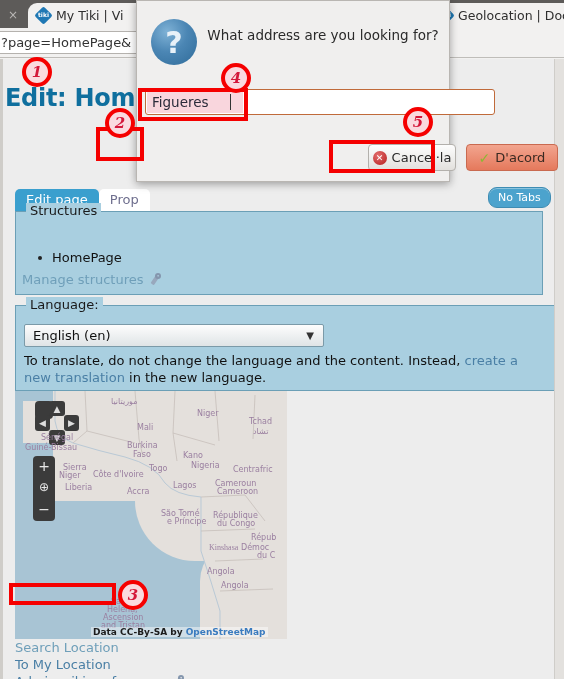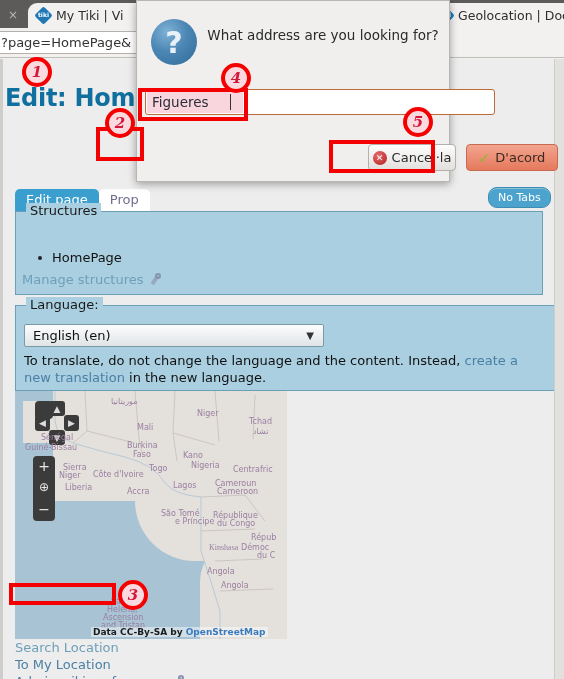--- a/index.html
+++ b/index.html
@@ -431,21 +431,21 @@
           <span class="mlabel" style="left: 44px; top: 80px;">Niger</span>
           <span class="mlabel" style="left: 78px; top: 79px;">Côte d'Ivoire</span>
           <span class="mlabel" style="left: 134px; top: 73px;">Togo</span>
           <span class="mlabel" style="left: 218px; top: 74px;">Centrafric</span>
           <span class="mlabel" style="left: 50px; top: 92px;">Liberia</span>
           <span class="mlabel" style="left: 112px; top: 96px;">Accra</span>
           <span class="mlabel" style="left: 158px; top: 90px;">Lagos</span>
           <span class="mlabel" style="left: 200px; top: 88px;">Cameroun</span>
           <span class="mlabel" style="left: 202px; top: 96px;">Cameroon</span>
           <span class="mlabel" style="left: 146px; top: 118px;">São Tomé</span>
-          <span class="mlabel" style="left: 160px; top: 126px;">e Príncipe</span>
+          <span class="mlabel" style="left: 152px; top: 126px;">e Príncipe</span>
           <span class="mlabel" style="left: 198px; top: 120px;">République</span>
           <span class="mlabel" style="left: 202px; top: 128px;">du Congo</span>
           <span class="mlabel" style="left: 236px; top: 142px;">Répub</span>
           <span class="mlabel" style="left: 194px; top: 152px; font-family: Liberation Serif, serif;">Kinshasa</span>
           <span class="mlabel" style="left: 226px; top: 152px;">Démoc</span>
           <span class="mlabel" style="left: 242px; top: 160px;">du C</span>
           <span class="mlabel" style="left: 192px; top: 176px;">Angola</span>
           <span class="mlabel" style="left: 206px; top: 190px;">Angola</span>
           <span class="mlabel" style="left: 96px; top: 206px;">Saint</span>
           <span class="mlabel" style="left: 92px; top: 214px;">Helena,</span>

